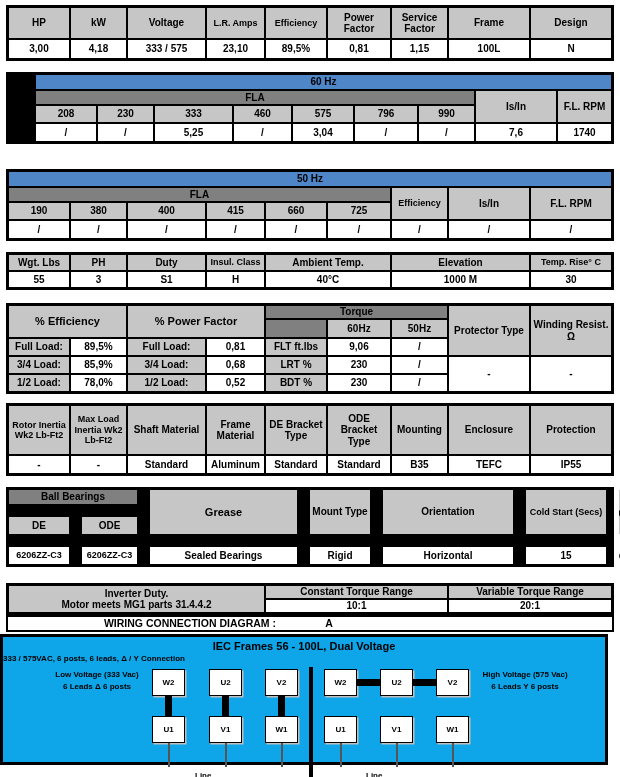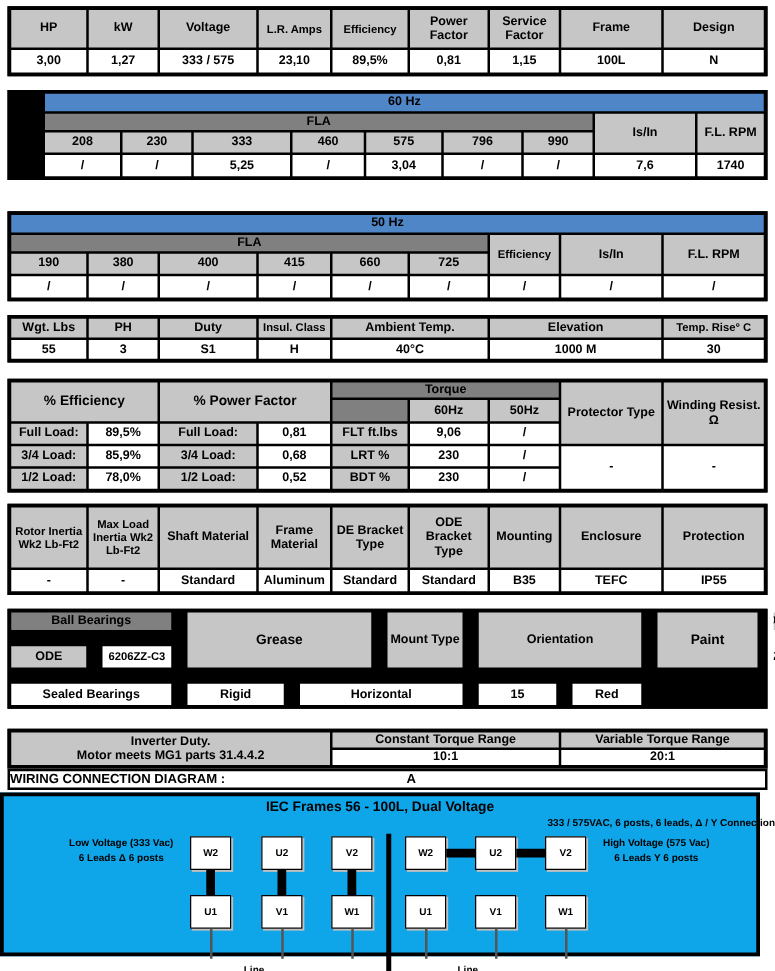--- a/index.html
+++ b/index.html
@@ -28,29 +28,29 @@
   .t3{grid-template-rows:14px 13px 16px 17px; margin-top:25px;}
   .t4{grid-template-rows:15px 15px; margin-top:11px;}
   .t5{grid-template-rows:12px 17px 16px 16px 16px; margin-top:13px;}
   .t6{grid-template-rows:48px 17px; margin-top:9px;}
   .t7{grid-template-rows:14px 17px 17px; margin-top:11px;gap:13px;}
   .t8{grid-template-rows:12px 12px; margin-top:16px;}
 
   .wiring { width:608px; margin-left:6px; height:17px; border:2px solid #000;
             background:#fff; position:relative; }
   .wiring .lbl { position:absolute; left:0; top:0; width:268px; height:13px;
-                 text-align:left; font-weight:bold; font-size:10.5px; line-height:13px;}
+                 text-align:right; font-weight:bold; font-size:10.5px; line-height:13px;}
   .wiring .val { position:absolute; left:296px; top:0; width:50px; height:13px;
                  text-align:center; font-weight:bold; font-size:10.5px; line-height:13px;}
 
   .diagram { width:608px; margin-left:0; margin-top:2px; height:131px;
              border:3px solid #000; background:#0ea5e9; position:relative; }
   .dg-title { position:absolute; top:3px; left:0; width:100%; text-align:center;
               font-weight:bold; font-size:11px; }
-  .dg-sub   { position:absolute; top:17px; left:15px; width:100%; text-align:right;
+  .dg-sub   { position:absolute; top:17px; left:0; width:100%; text-align:left;
               font-weight:bold; font-size:8px; }
   .volt-label { position:absolute; width:130px; text-align:center; font-weight:bold;
                 font-size:8px; line-height:1.5; }
   .term { position:absolute; width:33px; height:27px; border:1.5px solid #000;
           background:#fff; box-shadow:1.5px 1.5px 0 #c0c0c0;
           display:flex; align-items:center; justify-content:center;
           font-weight:bold; font-size:8px; }
   .vbar { position:absolute; width:7px; height:20px; background:#000; }
   .hbar { position:absolute; width:23px; height:7px; background:#000; }
   .divider { position:absolute; width:4px; background:#000; }
@@ -66,21 +66,21 @@
     <div class="c">HP</div>
     <div class="c">kW</div>
     <div class="c">Voltage</div>
     <div class="c f9">L.R. Amps</div>
     <div class="c f9">Efficiency</div>
     <div class="c">Power Factor</div>
     <div class="c">Service Factor</div>
     <div class="c">Frame</div>
     <div class="c">Design</div>
     <div class="c w">3,00</div>
-    <div class="c w">1,27</div>
+    <div class="c w">4,18</div>
     <div class="c w">333 / 575</div>
     <div class="c w">23,10</div>
     <div class="c w">89,5%</div>
     <div class="c w">0,81</div>
     <div class="c w">1,15</div>
     <div class="c w">100L</div>
     <div class="c w">N</div>
   </div>
 
   <div class="tbl t2">
@@ -202,20 +202,21 @@
     <div class="c w">B35</div>
     <div class="c w">TEFC</div>
     <div class="c w">IP55</div>
   </div>
 
   <div class="tbl t7">
     <div class="c dk s2">Ball Bearings</div>
     <div class="c s2 r2" style="font-size:11px">Grease</div>
     <div class="c r2">Mount Type</div>
     <div class="c s2 r2">Orientation</div>
+    <div class="c r2 f9 nw">Cold Start (Secs)</div>
     <div class="c r2" style="font-size:11px">Paint</div>
     <div class="c">DE</div>
     <div class="c">ODE</div>
     <div class="c w f9 nw">6206ZZ-C3</div>
     <div class="c w f9 nw">6206ZZ-C3</div>
     <div class="c w s2">Sealed Bearings</div>
     <div class="c w">Rigid</div>
     <div class="c w s2">Horizontal</div>
     <div class="c w">15</div>
     <div class="c w">Red</div>

